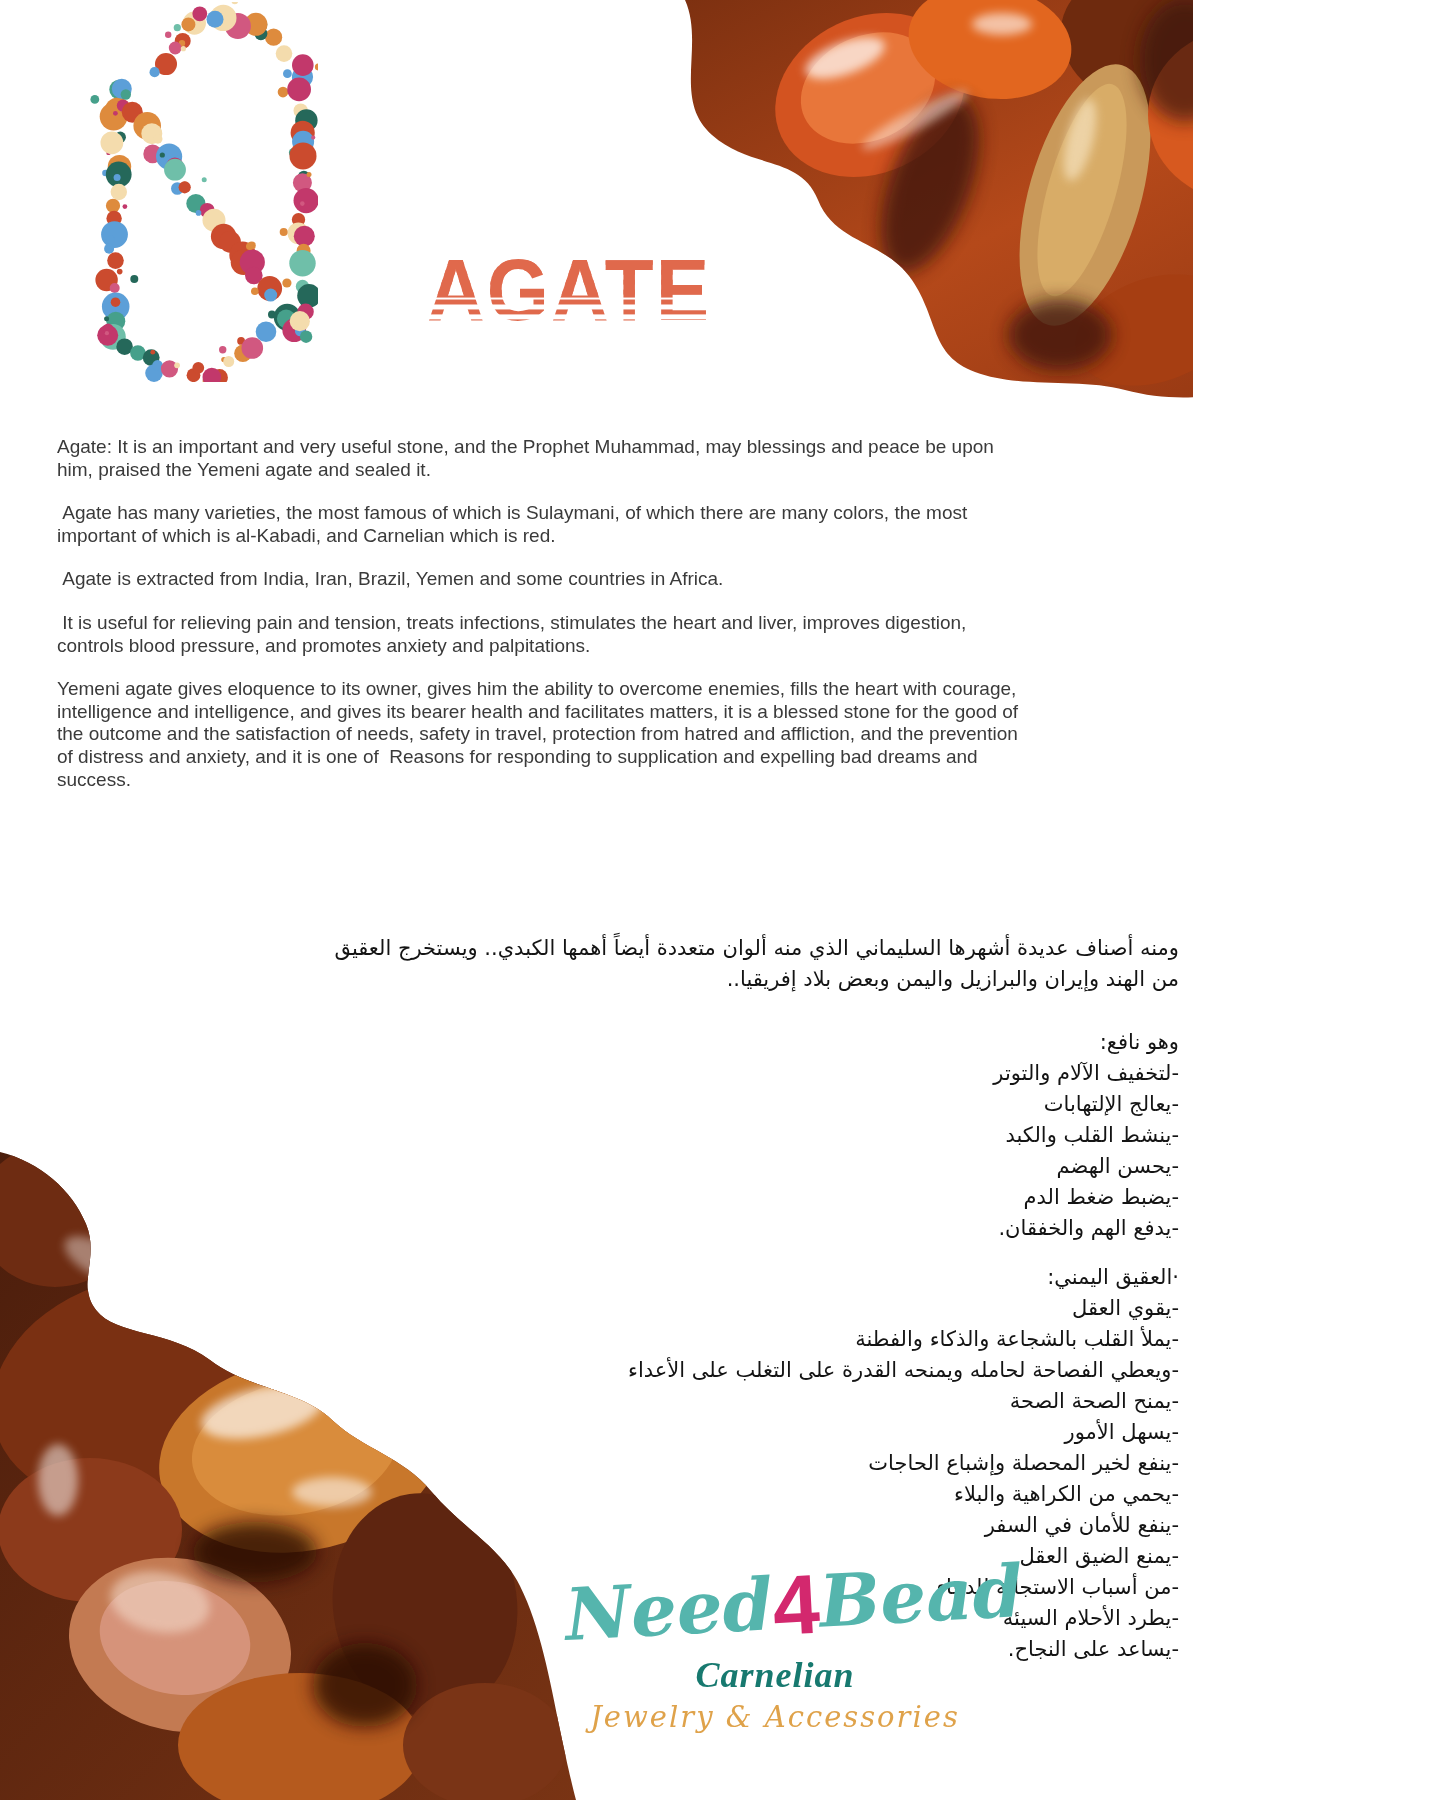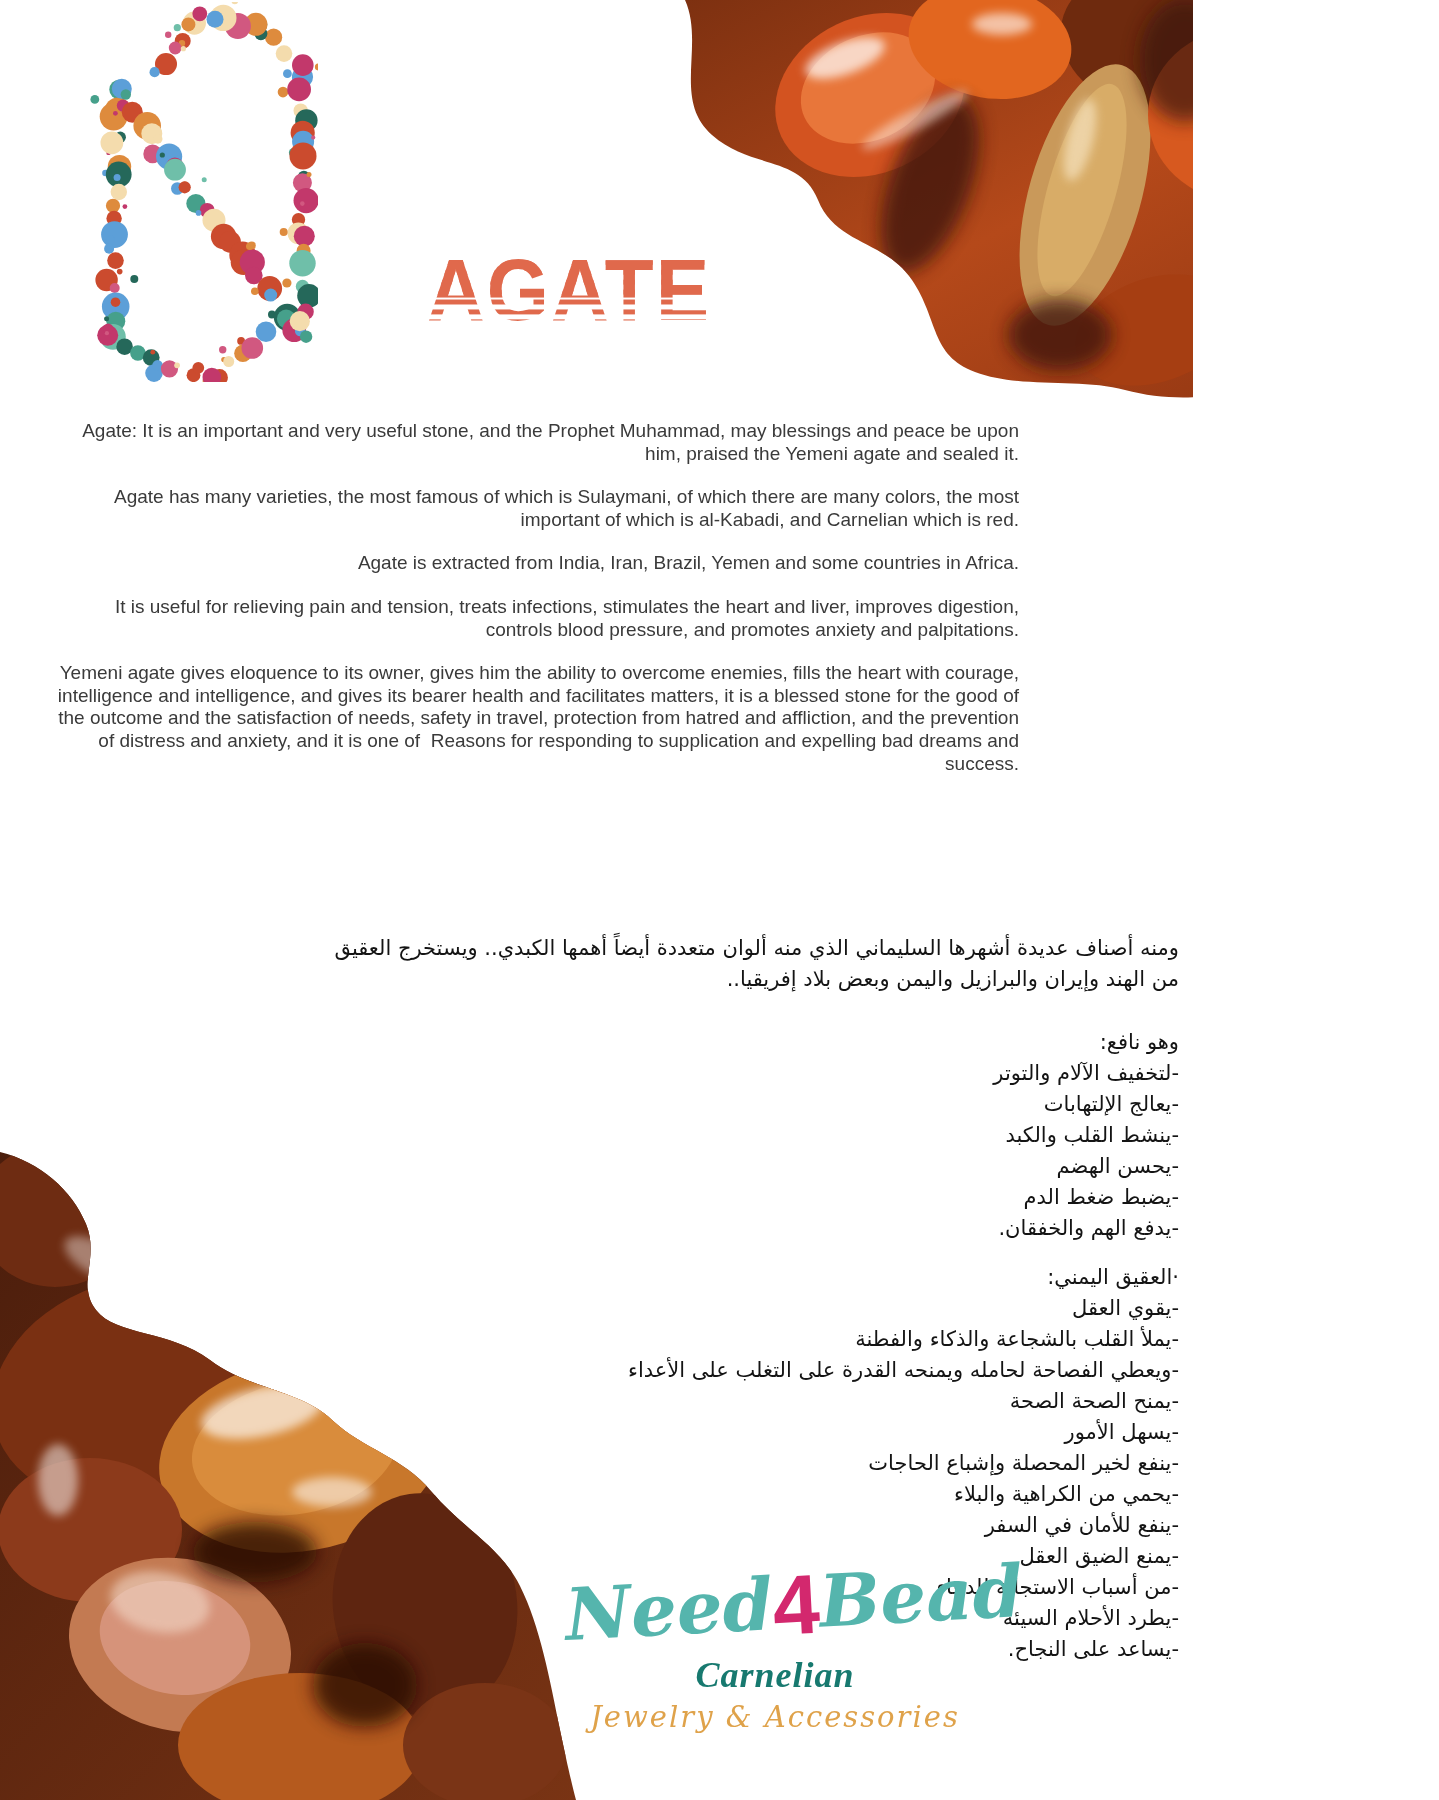--- a/index.html
+++ b/index.html
@@ -30,21 +30,21 @@
       repeating-linear-gradient(to bottom, #E0694C 0 5px, #ffffff 5px 9px);
     -webkit-background-clip:text;
     background-clip:text;
   }
   
   .english{
     position:absolute;left:57px;top:420px;width:962px;z-index:3;
     color:#3a3a3a;
     font-size:19px;line-height:22.6px;
   }
-  .english p{margin:0 0 21px 0;white-space:pre-wrap;text-align:right;}
+  .english p{margin:16px 0 21px 0;white-space:pre-wrap;}
   
   .arabic{
     position:absolute;right:0;top:933px;width:1439px;z-index:3;
     direction:rtl;text-align:right;
     padding-right:0;
     color:#141414;
     font-family:"DejaVu Sans", sans-serif;
     font-size:21px;line-height:31px;
   }
   .arabic .line{padding-right:14px;}

